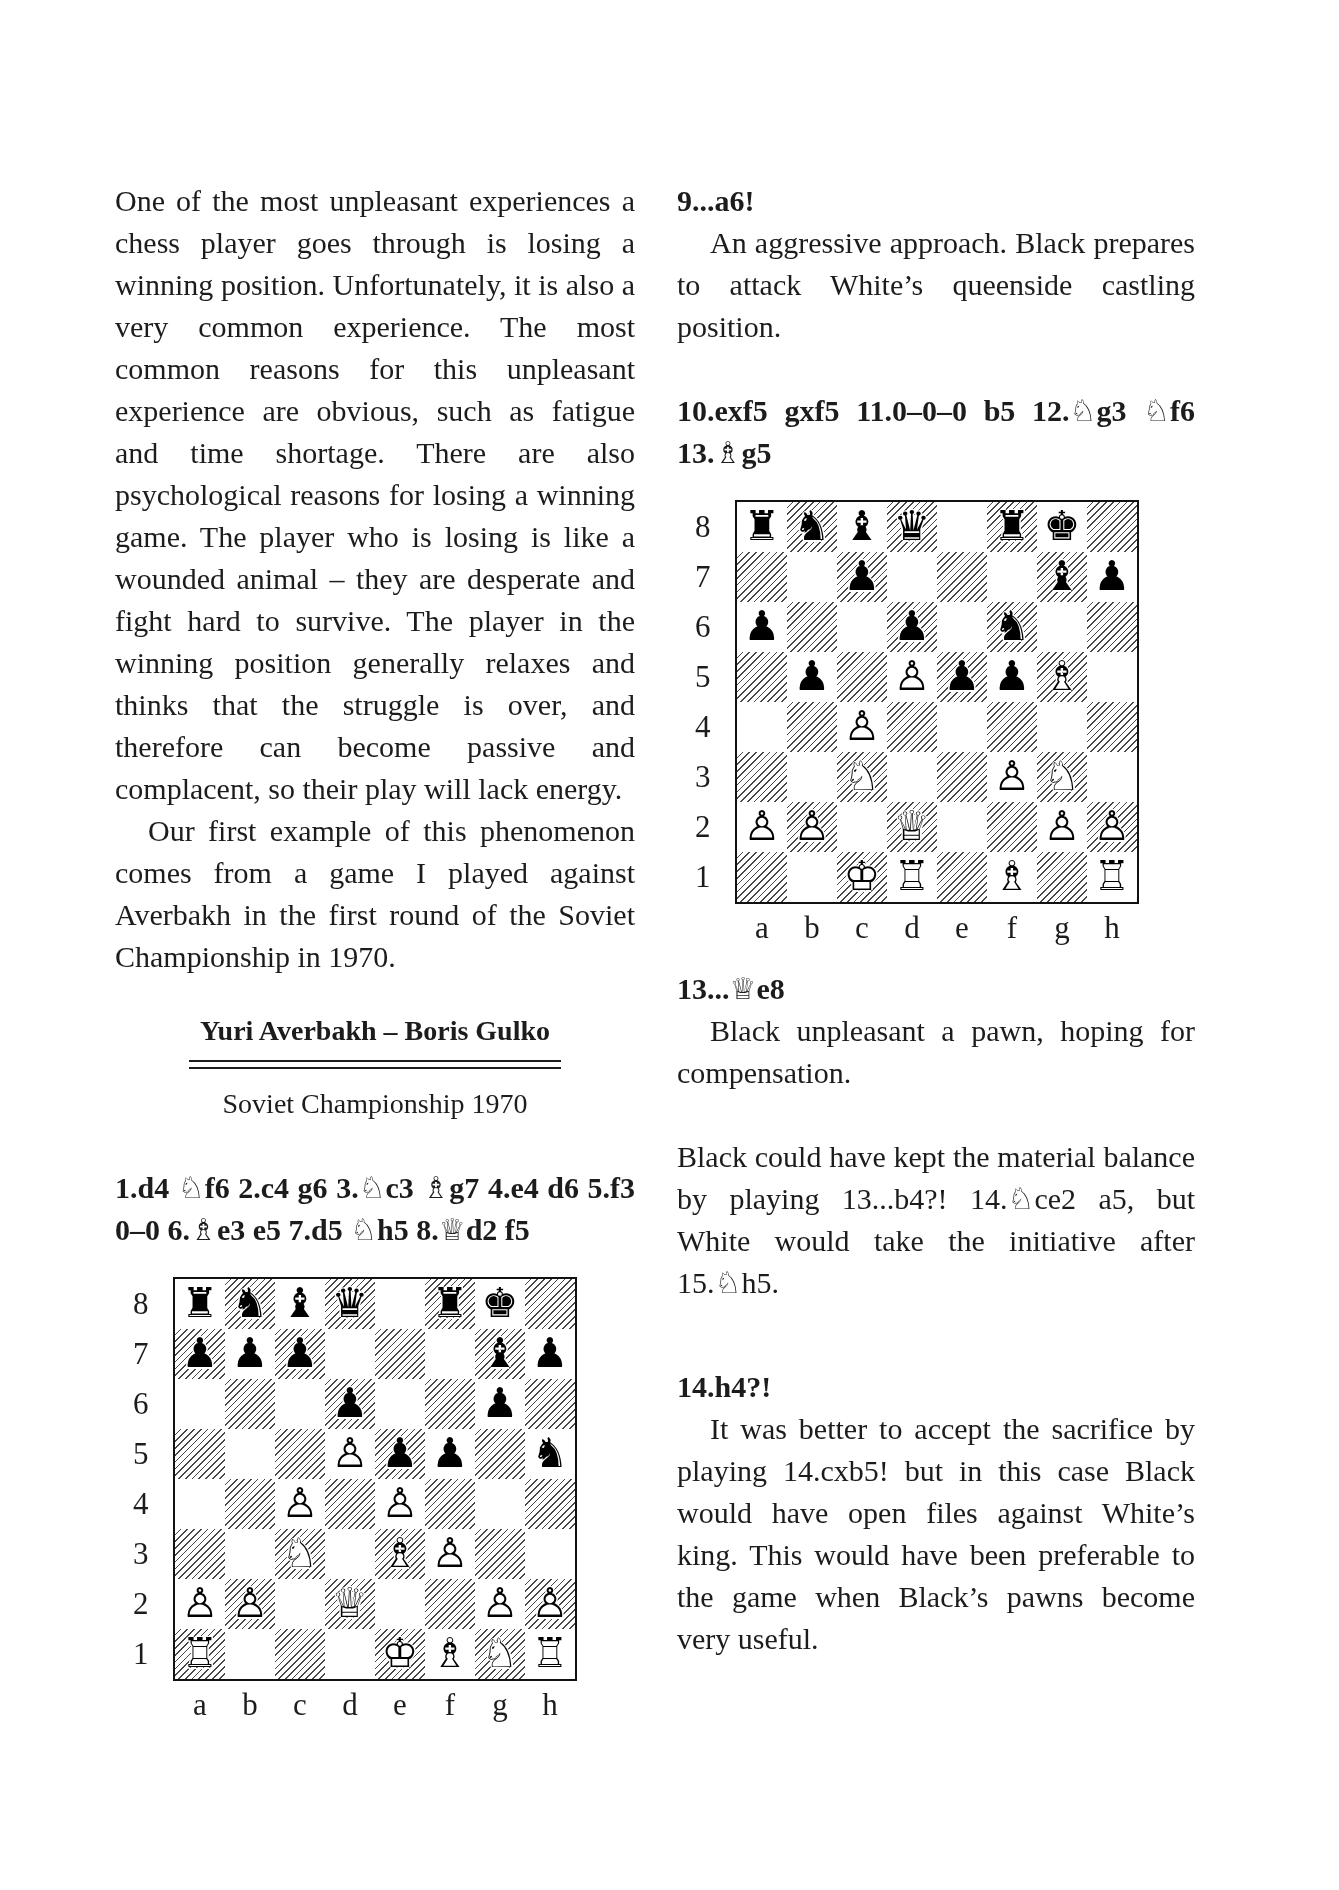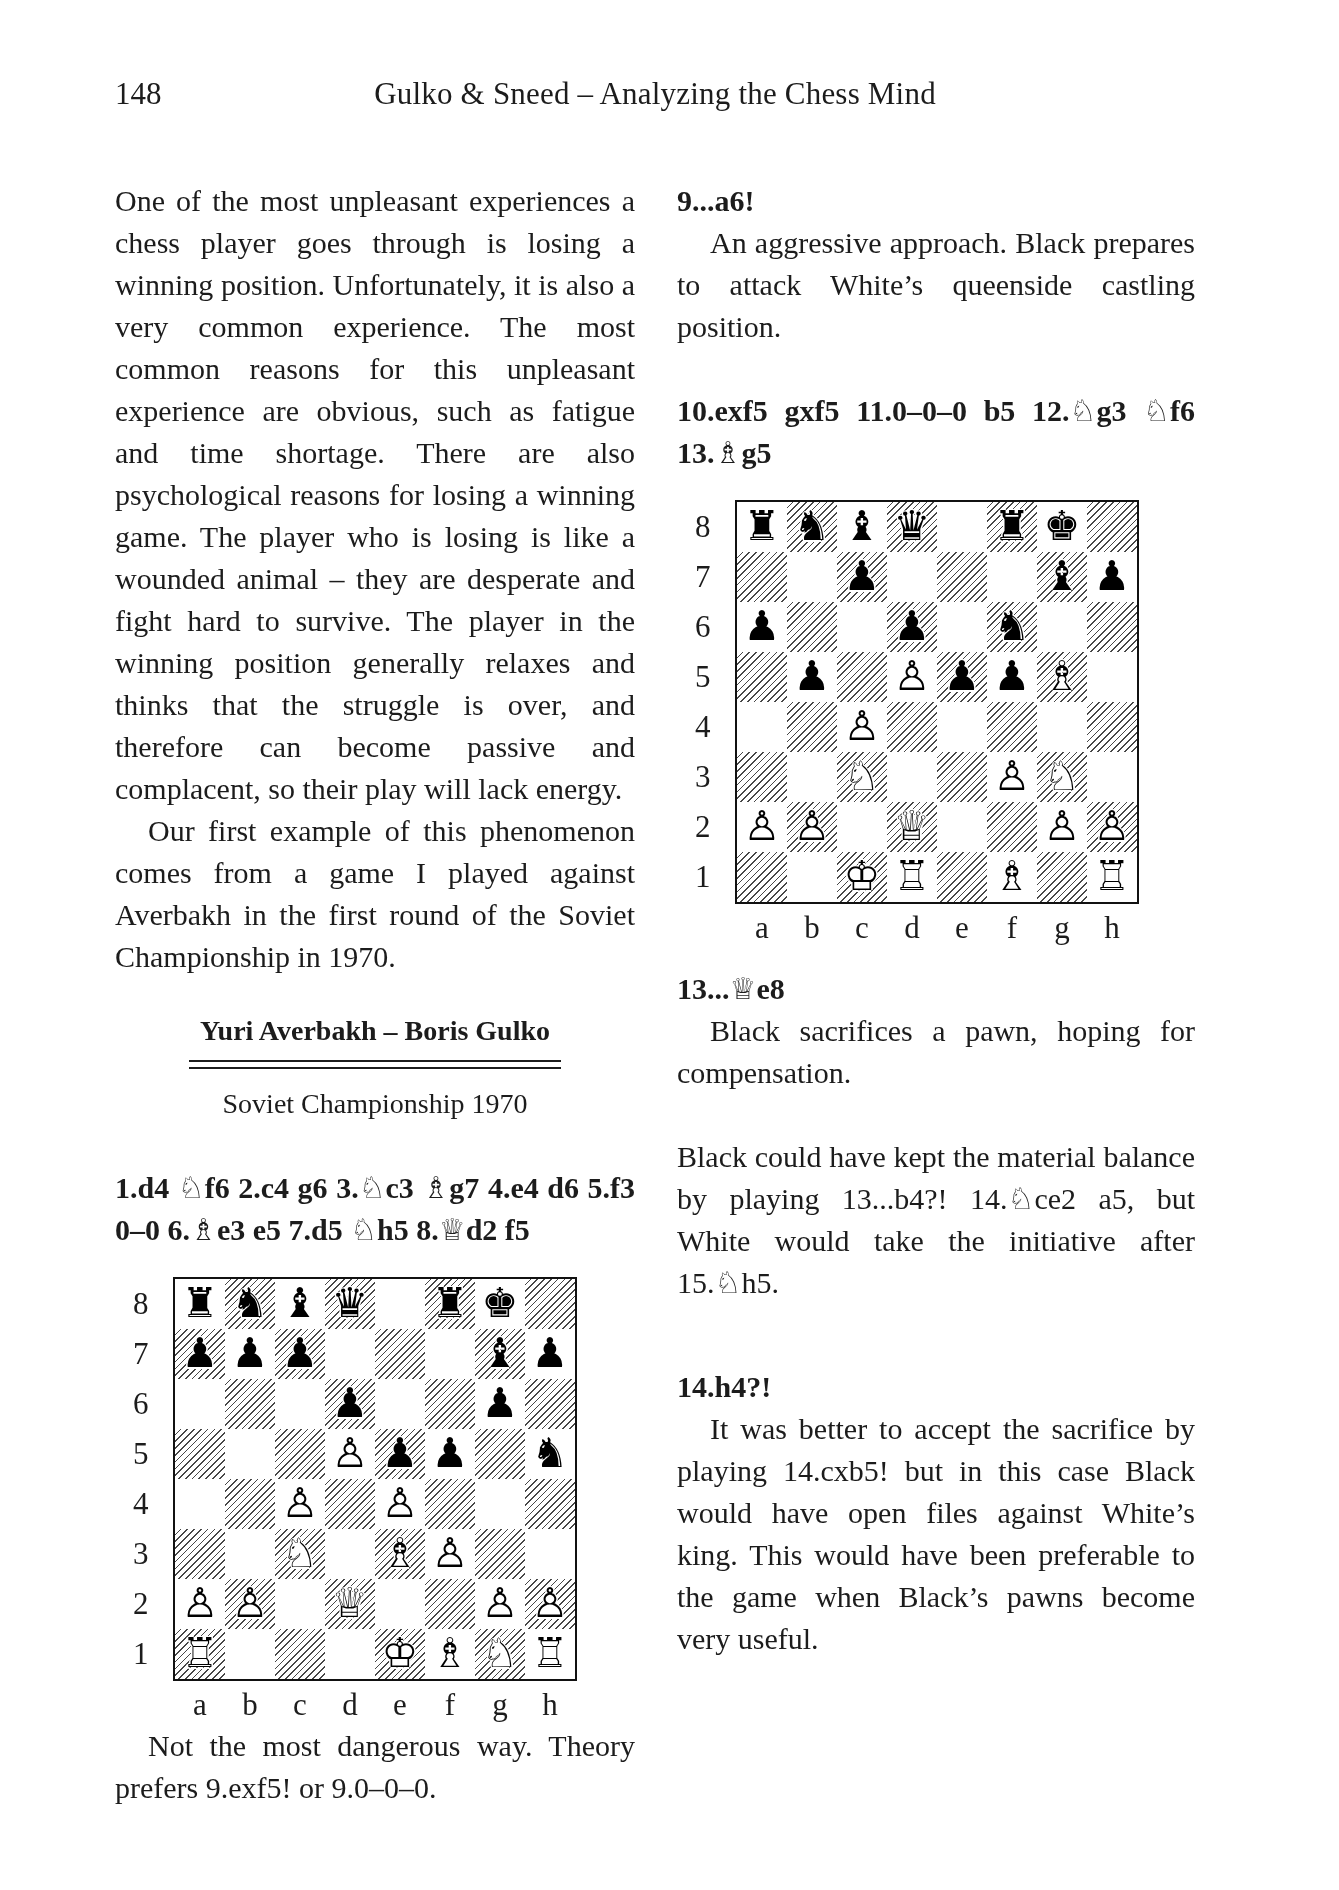--- a/index.html
+++ b/index.html
@@ -62,24 +62,20 @@
   .pc .line { position:absolute; inset:0; color:#000000; }
   .pc.black .line { text-shadow:-1.5px 0 0 #fff, 1.5px 0 0 #fff, 0 -1.5px 0 #fff, 0 1.5px 0 #fff, 0 0 2px #fff; }
   .files { display:grid; grid-template-columns:repeat(8,50px); margin-left:44px; margin-top:4px; }
   .files span { text-align:center; font-size:31px; line-height:40px; }
 </style>
 </head>
 <body>
 
 <div class="page">
 
-  <div class="pagehead">
-    <span class="pagenum">148</span>
-    <div class="runhead">Gulko &amp; Sneed – Analyzing the Chess Mind</div>
-  </div>
 
   <div class="col col-left">
     <p>One of the most unpleasant experiences a chess player goes through is losing a winning position. Unfortunately, it is also a very common experience. The most common reasons for this unpleasant experience are obvious, such as fatigue and time shortage. There are also psychological reasons for losing a winning game. The player who is losing is like a wounded animal – they are desperate and fight hard to survive. The player in the winning position generally relaxes and thinks that the struggle is over, and therefore can become passive and complacent, so their play will lack energy.</p>
     <p class="indent">Our first example of this phenomenon comes from a game I played against Averbakh in the first round of the Soviet Championship in 1970.</p>
 
     <div class="gamehead">
       <div class="game-title">Yuri Averbakh – Boris Gulko</div>
       <div class="title-rule"></div>
       <div class="game-subtitle">Soviet Championship 1970</div>
     </div>
@@ -317,21 +313,20 @@
           <span>b</span>
           <span>c</span>
           <span>d</span>
           <span>e</span>
           <span>f</span>
           <span>g</span>
           <span>h</span>
         </div>
       </div>
 
-    <p class="indent">Not the most dangerous way. Theory prefers 9.exf5! or 9.0–0–0.</p>
   </div>
 
   <div class="col col-right">
     <p class="move-head">9...a6!</p>
     <p class="indent">An aggressive approach. Black prepares to attack White’s queenside castling position.</p>
 
     <div class="movetext gap-top">
       <div class="jall">10.exf5 gxf5 11.0–0–0 b5 12.♘g3 ♘f6</div>
       <div>13.♗g5</div>
     </div>
@@ -556,21 +551,21 @@
           <span>c</span>
           <span>d</span>
           <span>e</span>
           <span>f</span>
           <span>g</span>
           <span>h</span>
         </div>
       </div>
 
     <p class="move-head" style="margin-top:20px;">13...♕e8</p>
-    <p class="indent">Black sacrifices a pawn, hoping for compensation.</p>
+    <p class="indent">Black unpleasant a pawn, hoping for compensation.</p>
     <p class="gap-top">Black could have kept the material balance by playing 13...b4?! 14.♘ce2 a5, but White would take the initiative after 15.♘h5.</p>
 
     <p class="move-head gap-top-lg">14.h4?!</p>
     <p class="indent">It was better to accept the sacrifice by playing 14.cxb5! but in this case Black would have open files against White’s king. This would have been preferable to the game when Black’s pawns become very useful.</p>
 
   </div>
 
 </div>
 
 </body></html>

